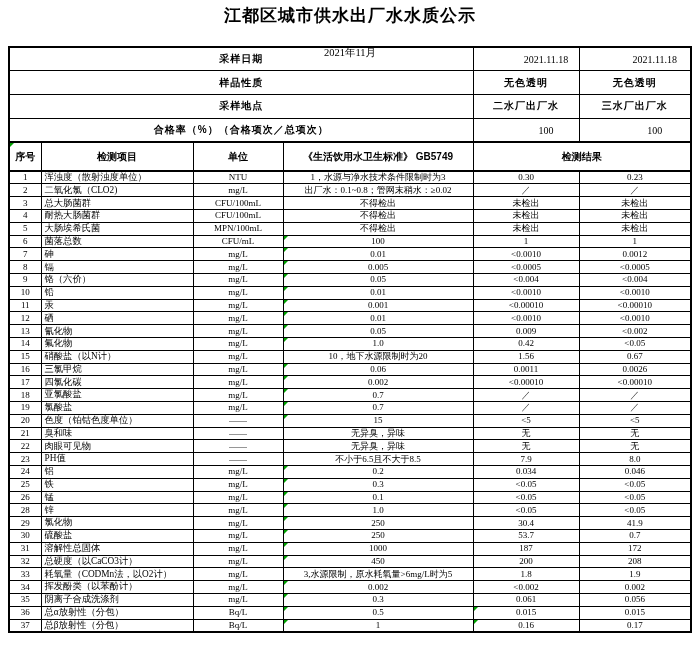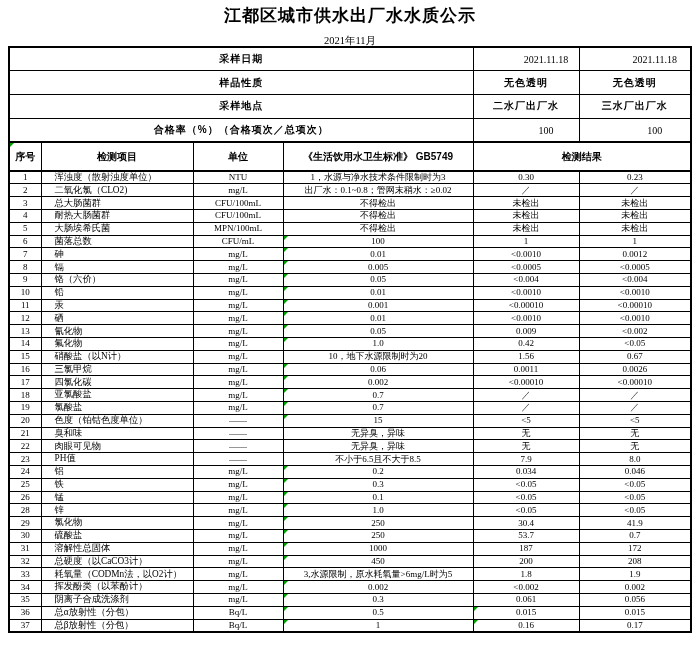--- a/index.html
+++ b/index.html
@@ -9,21 +9,21 @@
     width:700px; height:654px; background:#ffffff;
     font-family:"Liberation Serif","DejaVu Serif",serif;
     color:#000;
   }
   .page { position:relative; width:700px; height:654px; overflow:hidden; }
   .title {
     text-align:center; font-size:17px; font-weight:bold;
     padding-top:4px; letter-spacing:1px;
     font-family:"Liberation Serif","DejaVu Serif",serif;
   }
-  .subtitle { text-align:center; font-size:10.5px; margin-top:7px; }
+  .subtitle { text-align:center; font-size:10.5px; margin-top:19px; }
   table.main-table {
     position:absolute; left:8px; top:46px; width:682px;
     border-collapse:collapse; table-layout:fixed;
     border:2px solid var(--border);
   }
   td, th {
     border:1px solid var(--border);
     padding:0; overflow:hidden; white-space:nowrap;
     vertical-align:middle;
   }
@@ -46,21 +46,21 @@
     border-top:2px solid var(--border);
     border-bottom:2px solid var(--border);
     position:relative;
   }
   
   tbody.data td {
     height:12.8px; font-size:9px; line-height:1;
     text-align:center; position:relative;
     font-family:"Liberation Serif","DejaVu Serif",serif;
   }
-  tbody.data td.item-cell { text-align:left; padding-left:13px; font-size:9.3px; }
+  tbody.data td.item-cell { text-align:left; padding-left:3px; font-size:9.3px; }
   .flag {
     position:absolute; top:0; left:0; width:0; height:0;
     border-top:4px solid var(--flag);
     border-right:4px solid transparent;
   }
 </style>
 </head>
 <body>
 
 <div class="page">

